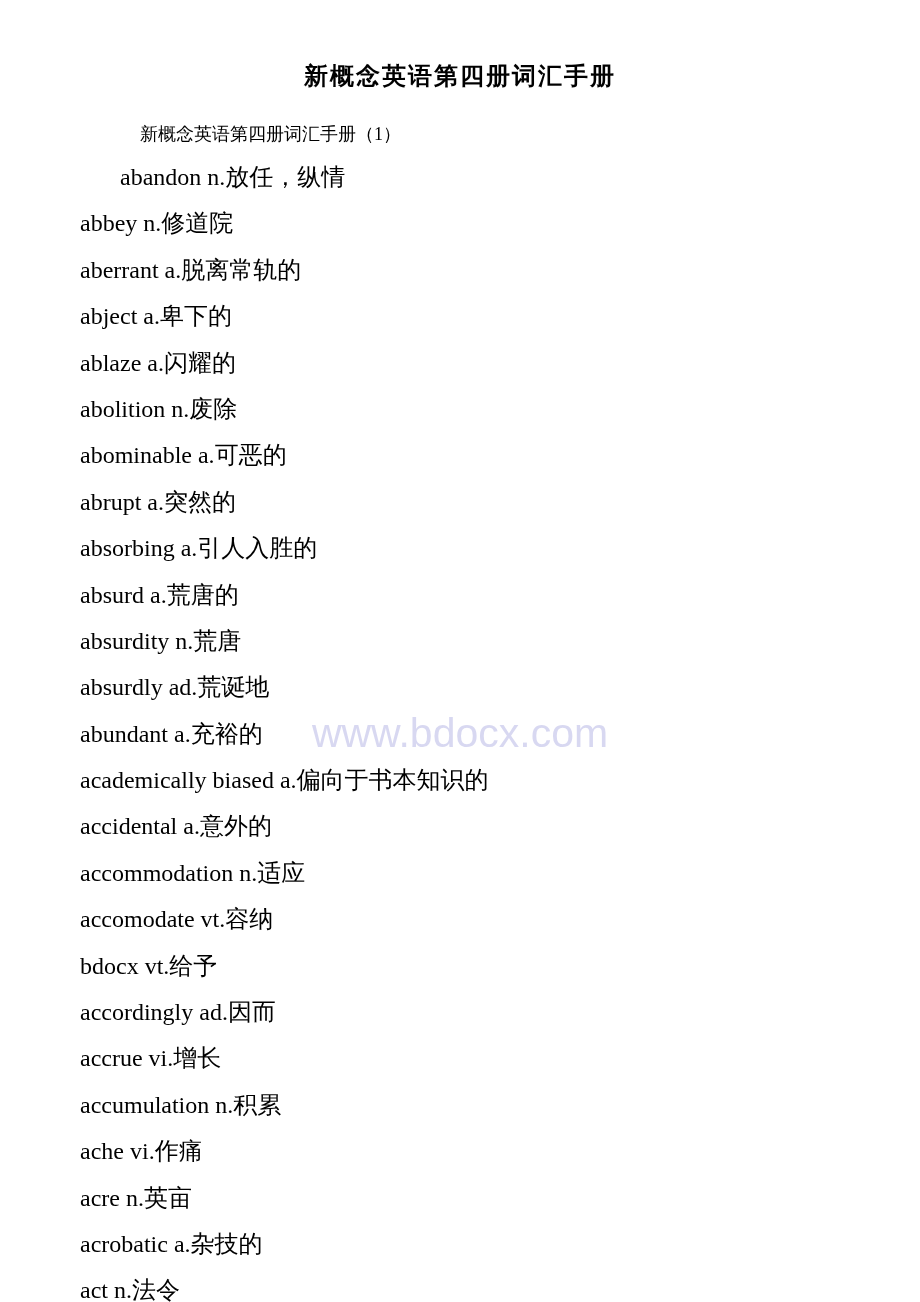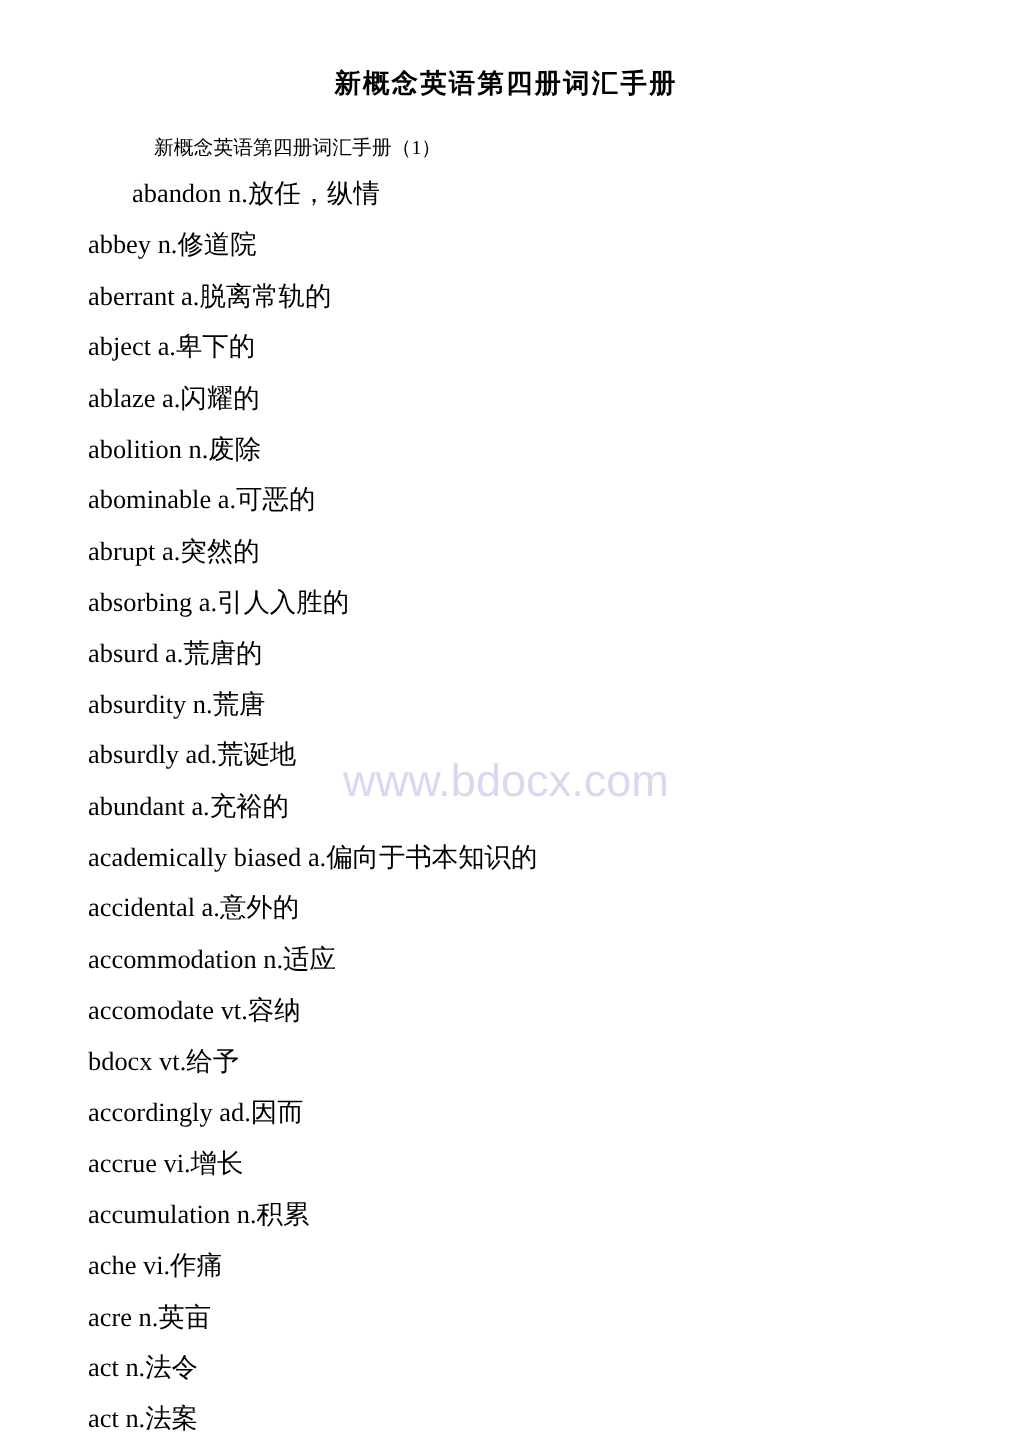--- a/index.html
+++ b/index.html
@@ -84,16 +84,17 @@
     <li><span>academically biased </span><span>a.</span><span>偏向于书本知识的</span></li>
     <li><span>accidental </span><span>a.</span><span>意外的</span></li>
     <li><span>accommodation </span><span>n.</span><span>适应</span></li>
     <li><span>accomodate </span><span>vt.</span><span>容纳</span></li>
     <li><span>bdocx </span><span>vt.</span><span>给予</span></li>
     <li><span>accordingly </span><span>ad.</span><span>因而</span></li>
     <li><span>accrue </span><span>vi.</span><span>增长</span></li>
     <li><span>accumulation </span><span>n.</span><span>积累</span></li>
     <li><span>ache </span><span>vi.</span><span>作痛</span></li>
     <li><span>acre </span><span>n.</span><span>英亩</span></li>
+    <li><span>acrobatic </span><span>a.</span><span>杂技的</span></li>
     <li><span>act </span><span>n.</span><span>法令</span></li>
     <li><span>act </span><span>n.</span><span>法案</span></li>
     <li><span>acute </span><span>a.</span><span>敏锐的</span></li>
   </ul>
 
 </body></html>

